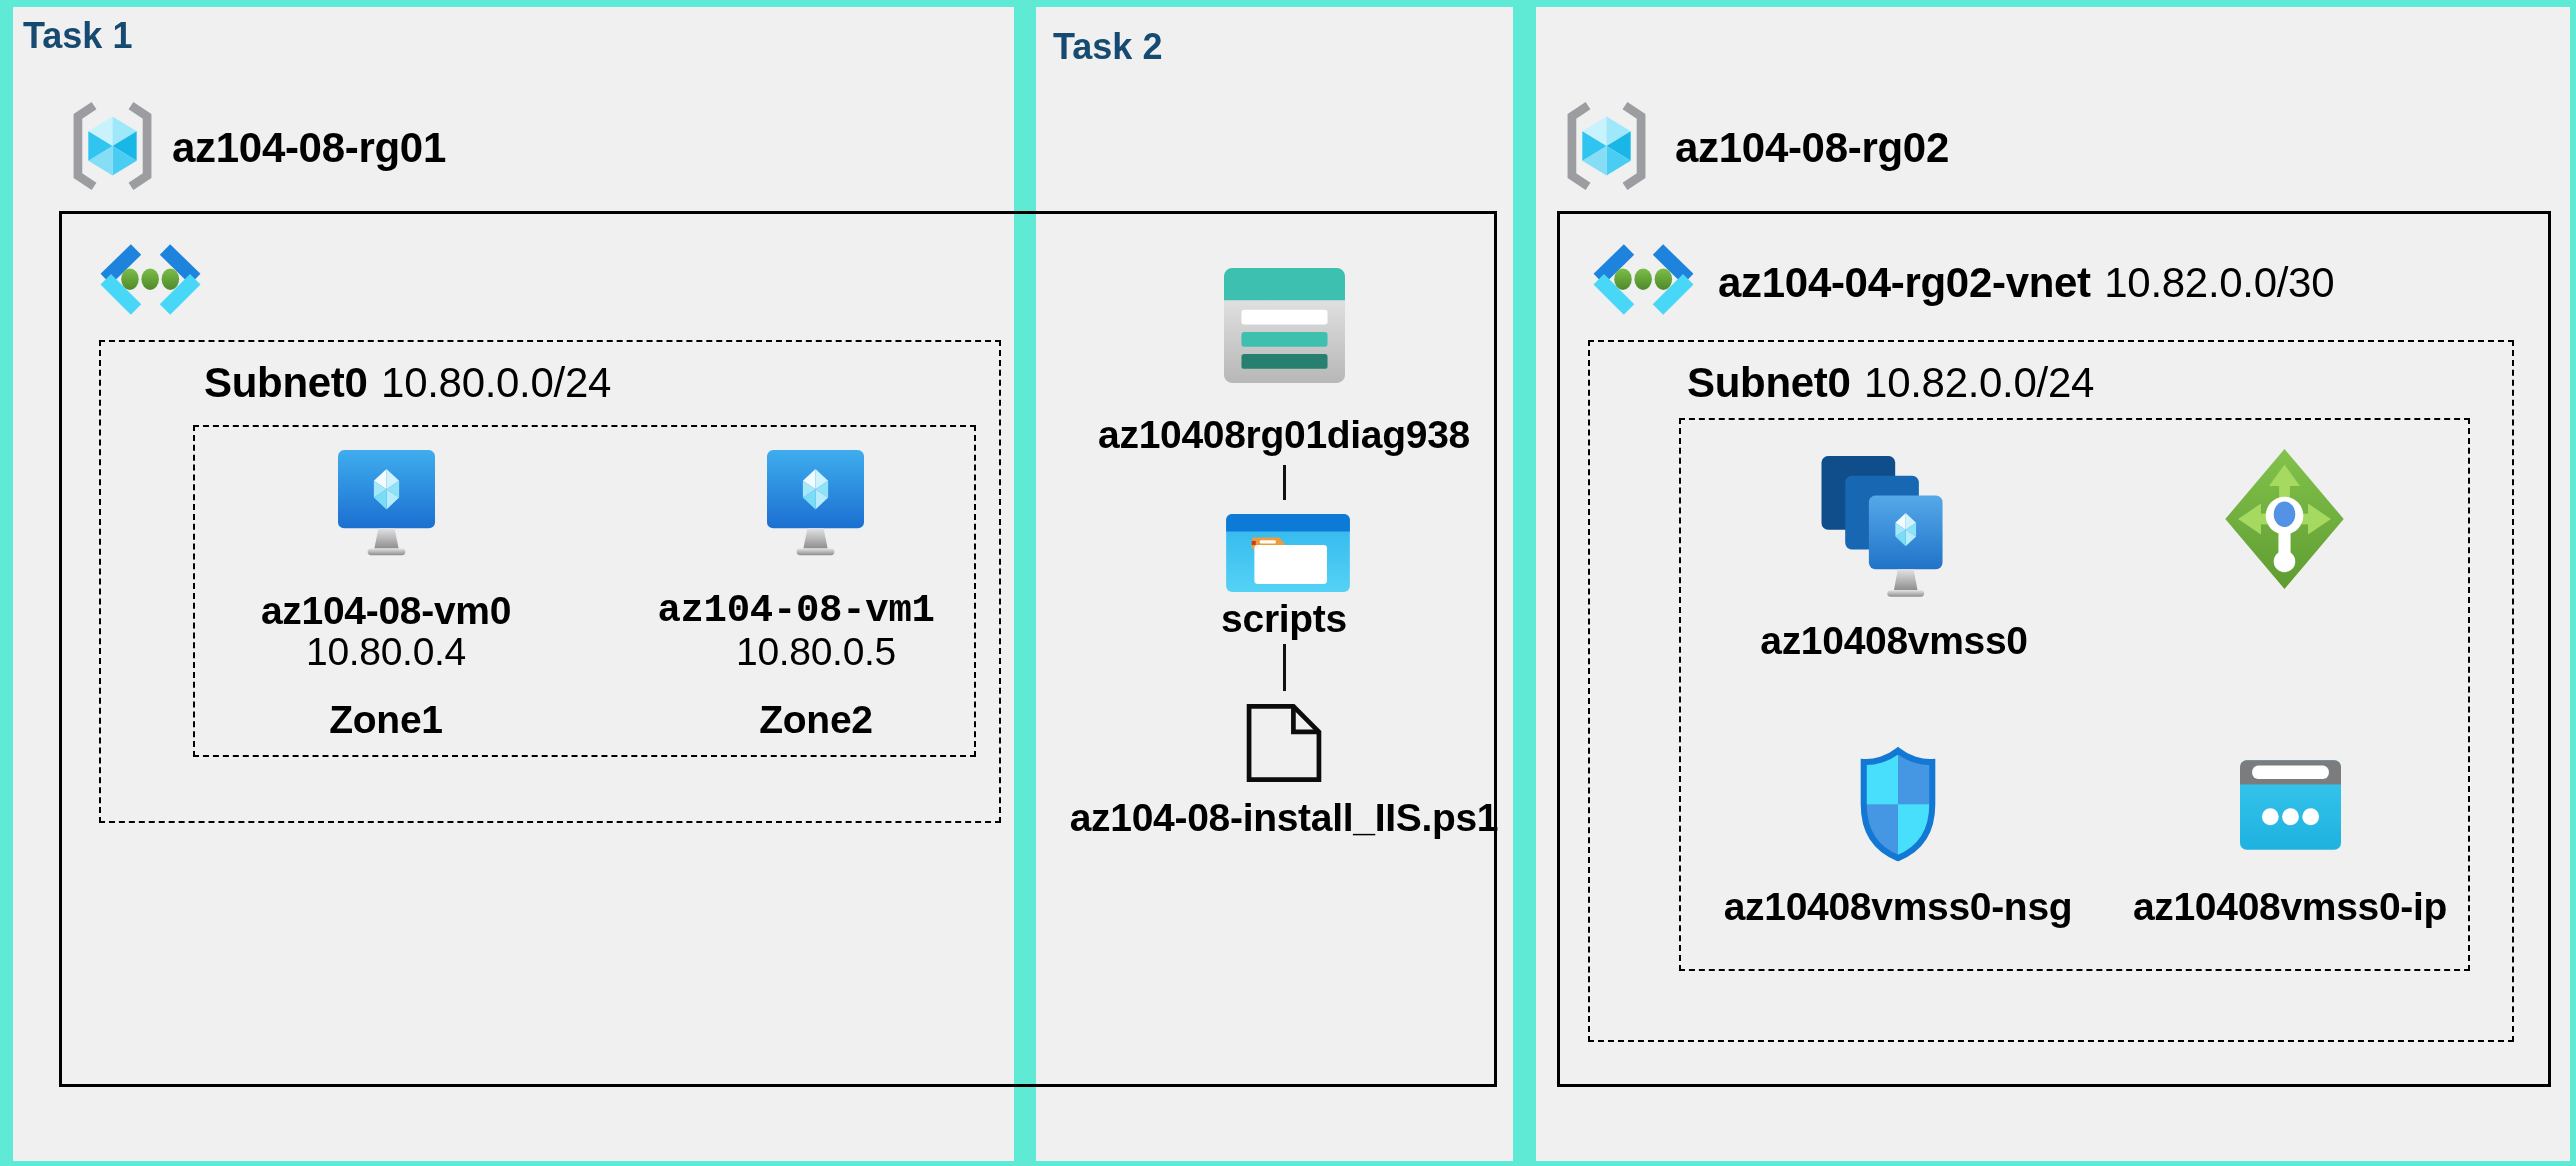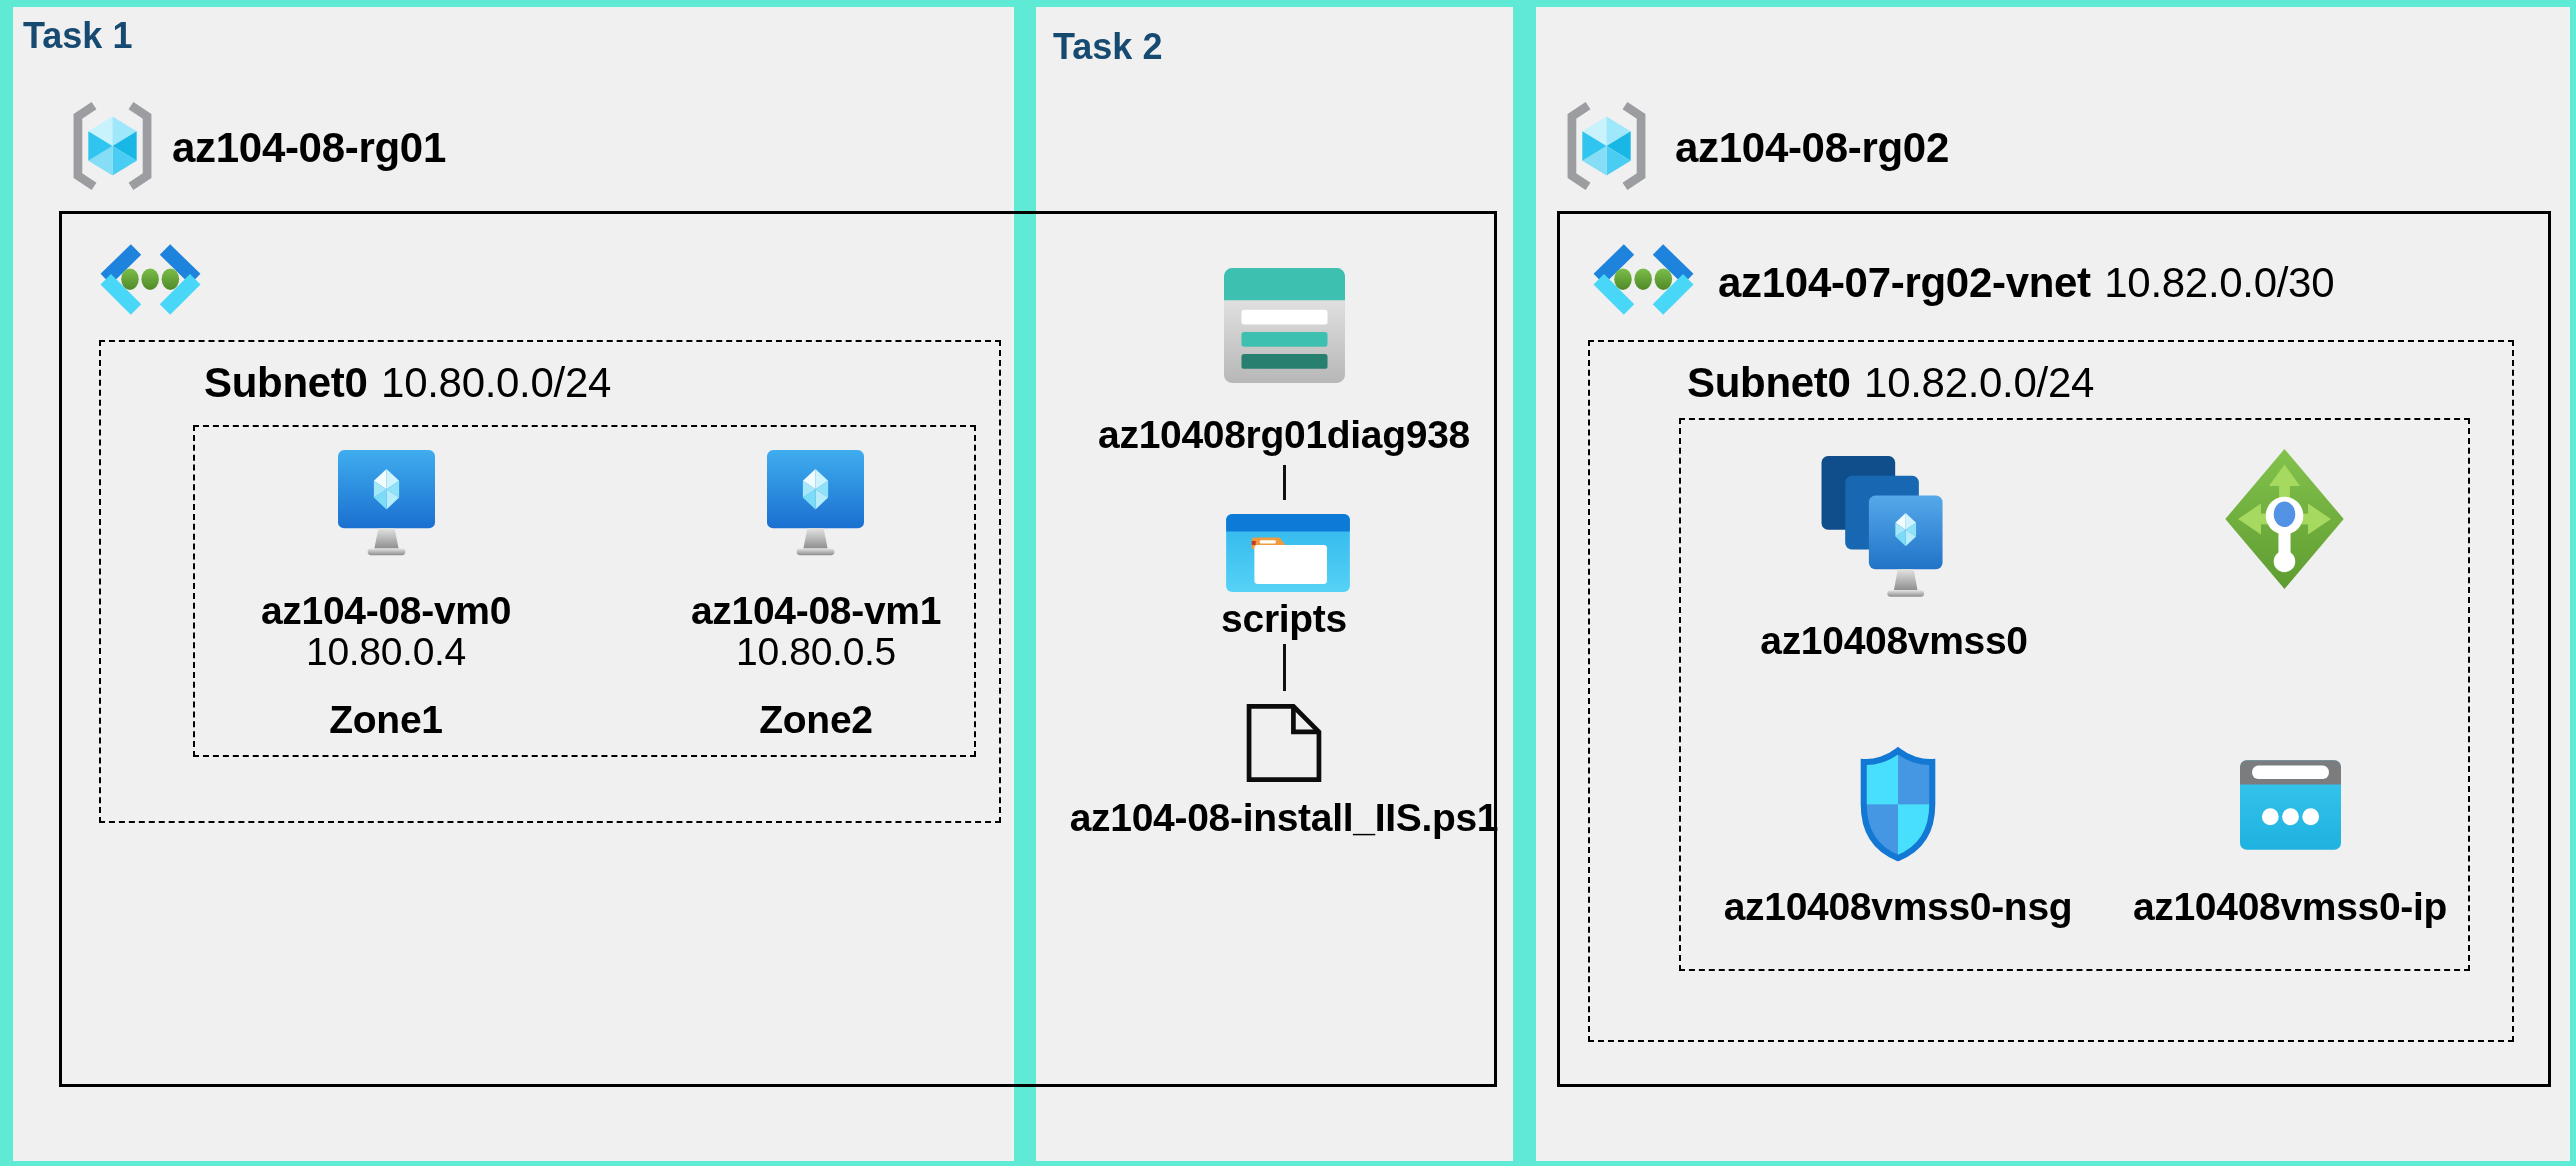--- a/index.html
+++ b/index.html
@@ -113,21 +113,21 @@
   <svg class="icon" style="left:1592px;top:244px;" width="103" height="71" viewBox="0 0 153 105">
     <line x1="55" y1="8" x2="10" y2="52" stroke="#1E83DC" stroke-width="22"></line>
     <line x1="10" y1="52" x2="55" y2="97" stroke="#49D7F8" stroke-width="22"></line>
     <line x1="98" y1="8" x2="143" y2="52" stroke="#1E83DC" stroke-width="22"></line>
     <line x1="143" y1="52" x2="98" y2="97" stroke="#49D7F8" stroke-width="22"></line>
     <ellipse cx="46" cy="52" rx="13" ry="16" fill="url(#gDot)"></ellipse>
     <ellipse cx="76" cy="52" rx="13" ry="16" fill="url(#gDot)"></ellipse>
     <ellipse cx="106" cy="52" rx="13" ry="16" fill="url(#gDot)"></ellipse>
   </svg>
   <div class="label" style="left:1718px;top:259px;">
-    <span>az104-07-rg02-vnet</span><span class="cidr">10.82.0.0/30</span>
+    <span>az104-04-rg02-vnet</span><span class="cidr">10.82.0.0/30</span>
   </div>
 
   <div class="dashed" style="left:99px;top:340px;width:898px;height:479px;"></div>
   <div class="label" style="left:204px;top:359px;">
     <span>Subnet0</span><span class="cidr">10.80.0.0/24</span>
   </div>
   <div class="dashed" style="left:1588px;top:340px;width:922px;height:698px;"></div>
   <div class="label" style="left:1687px;top:359px;">
     <span>Subnet0</span><span class="cidr">10.82.0.0/24</span>
   </div>
@@ -144,21 +144,21 @@
   <div class="clabel" style="left:386px;top:589px;">az104-08-vm0</div>
   <div class="clabel sub" style="left:386px;top:630px;">10.80.0.4</div>
   <div class="clabel" style="left:386px;top:698px;">Zone1</div>
 
   <svg class="icon" style="left:767px;top:450px;" width="97" height="108" viewBox="0 0 144 160">
     <rect x="0" y="0" width="144" height="116" rx="9" fill="url(#gMon)"></rect>
     <use href="#gem" transform="translate(72,58) scale(1.25)"></use>
     <polygon points="60,116 84,116 90,146 54,146" fill="url(#gStand)"></polygon>
     <rect x="44" y="146" width="56" height="10" rx="5" fill="url(#gStand)"></rect>
   </svg>
-  <div class="clabel" style="left:816px;top:589px;">az104-08-vm1</div>
+  <div class="clabel" style="left:796px;top:589px;font-family:Liberation Mono, monospace;">az104-08-vm1</div>
   <div class="clabel sub" style="left:816px;top:630px;">10.80.0.5</div>
   <div class="clabel" style="left:816px;top:698px;">Zone2</div>
 
   <svg class="icon" style="left:1224px;top:268px;" width="121" height="115" viewBox="0 0 180 171">
     <rect x="0" y="0" width="180" height="171" rx="12" fill="url(#gStore)"></rect>
     <path d="M12,0 h156 a12,12 0 0 1 12,12 v36 h-180 v-36 a12,12 0 0 1 12,-12 z" fill="#3DC0AF"></path>
     <rect x="26" y="62" width="128" height="22" rx="4" fill="#ffffff"></rect>
     <rect x="26" y="95" width="128" height="22" rx="4" fill="#3DC0AF"></rect>
     <rect x="26" y="128" width="128" height="22" rx="4" fill="#27806F"></rect>
   </svg>

